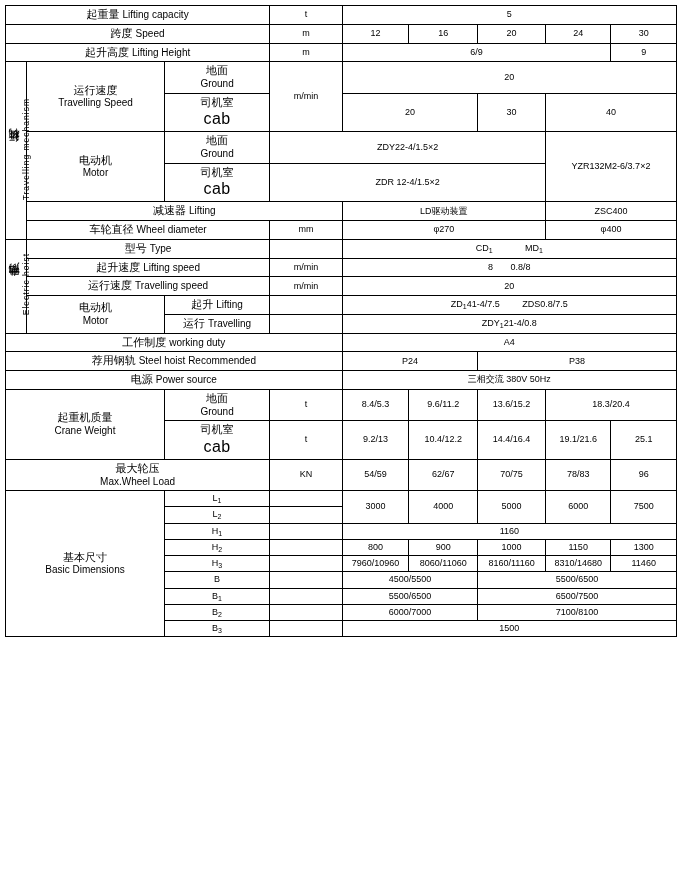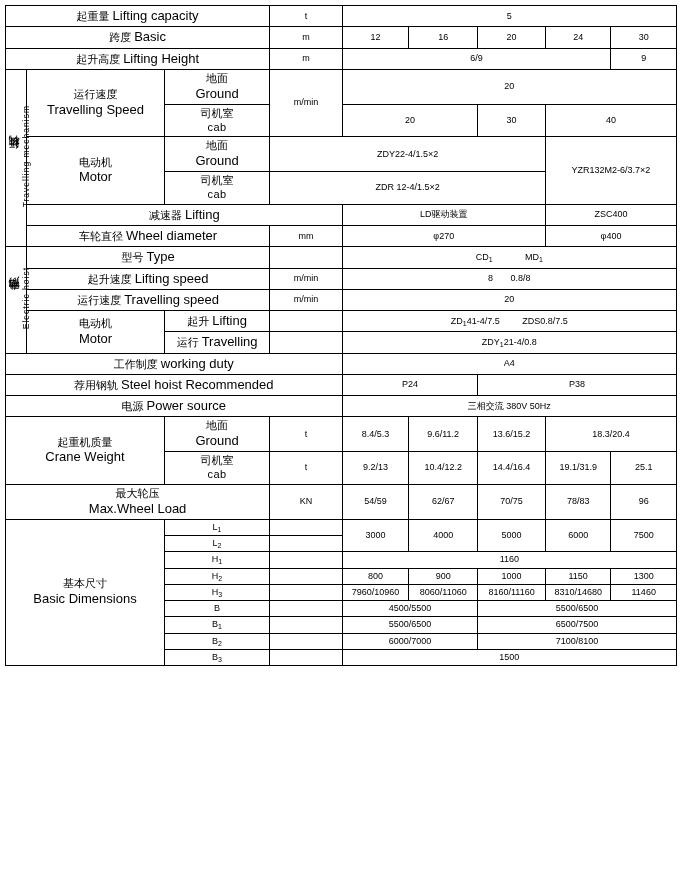--- a/index.html
+++ b/index.html
@@ -25,40 +25,40 @@
   }
   table.spec td {
     border: 1px solid #000000;
     text-align: center;
     vertical-align: middle;
     font-size: 9px;
     line-height: 1.25;
     padding: 2px 1px;
   }
   .cn { font-size: 11px; }
-  .en { font-size: 13px; }
+  .en { font-size: 10px; }
   .two-line .cn { display: block; }
   .two-line .en { display: block; }
   .inline-pair .cn { margin-right: 3px; }
   .rot {
     width: 18px;
     padding: 0;
   }
   .rot .rotinner {
     writing-mode: vertical-rl;
     transform: rotate(180deg);
     white-space: nowrap;
     display: inline-block;
     line-height: 1.3;
     font-size: 9px;
     letter-spacing: 1px;
   }
   .rot .rotinner .cn { display: block; }
   .rot .rotinner .en { display: block; font-size: 8.5px; }
-  .cab { font-size: 11px; letter-spacing: .5px; text-align: right; }
+  .cab { font-size: 16px; letter-spacing: .5px; text-align: right; }
   sub { font-size: 7px; vertical-align: baseline; position: relative; top: 2px; }
 </style>
 </head>
 <body>
 
 <div id="sheet">
 <table class="spec">
   <colgroup>
     <col style="width:18px">
     <col style="width:118px">
@@ -75,21 +75,21 @@
         <tr>
     <td colspan="3" class="inline-pair">
       <span class="cn">起重量</span><span class="en">Lifting  capacity</span>
     </td>
     <td>t</td>
     <td colspan="5">5</td>
   </tr>
 
   <tr>
     <td colspan="3" class="inline-pair">
-      <span class="cn">跨度</span><span class="en">Basic</span>
+      <span class="cn">跨度</span><span class="en">Speed</span>
     </td>
     <td>m</td>
     <td>12</td>
     <td>16</td>
     <td>20</td>
     <td>24</td>
     <td>30</td>
   </tr>
 
   <tr>
@@ -272,21 +272,21 @@
 
   <tr>
     <td class="two-line">
       <span class="cn">司机室</span>
       <span class="cab">cab</span>
     </td>
     <td>t</td>
     <td>9.2/13</td>
     <td>10.4/12.2</td>
     <td>14.4/16.4</td>
-    <td>19.1/31.9</td>
+    <td>19.1/21.6</td>
     <td>25.1</td>
   </tr>
 
   <tr>
     <td colspan="3" class="two-line">
       <span class="cn">最大轮压</span>
       <span class="en">Max.Wheel Load</span>
     </td>
     <td>KN</td>
     <td>54/59</td>

